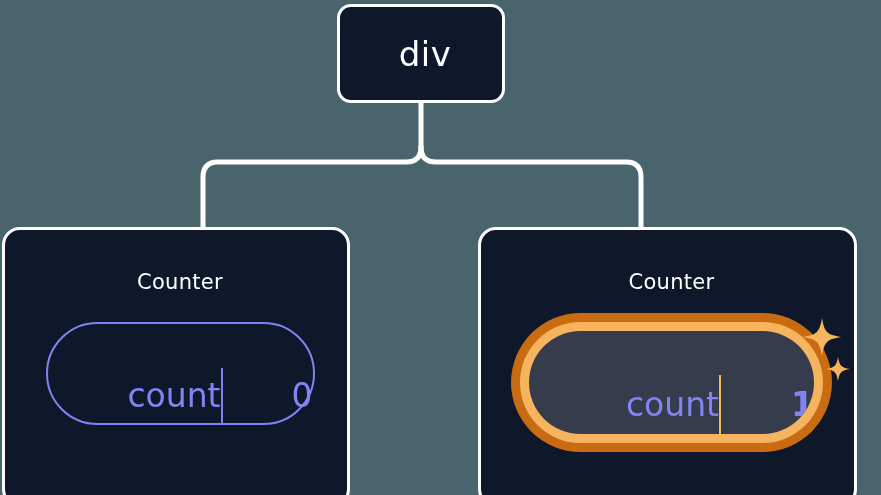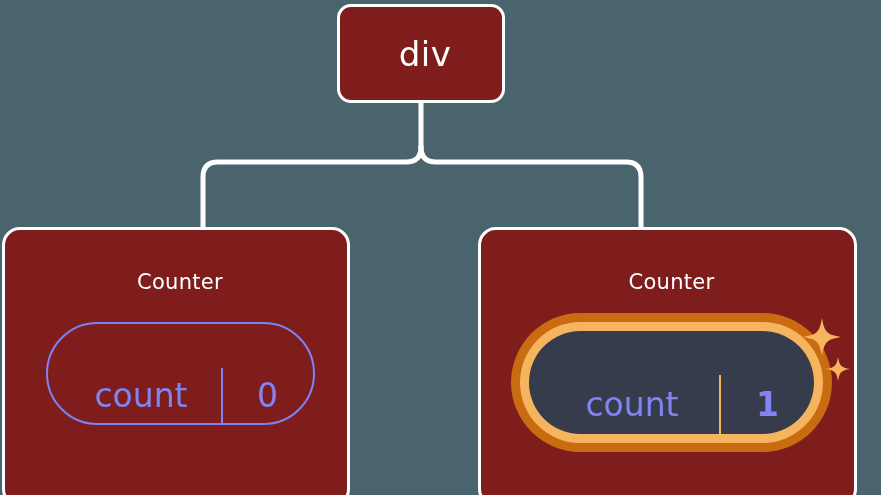--- a/index.html
+++ b/index.html
@@ -24,21 +24,21 @@
   #connectors {
     position: absolute;
     left: 0; top: 0;
     width: 881px; height: 495px;
     pointer-events: none;
   }
 
   
   .node {
     position: absolute;
-    background: #7f1d1d;
+    background: #0f172a;
     border: 3px solid #ffffff;
     border-radius: 14px;
     box-sizing: border-box;
     padding-left: 8px;
   }
 
   .node-div {
     left: 337px;
     top: 4px;
     width: 168px;
@@ -87,21 +87,21 @@
     display: flex;
     align-items: stretch;
     height: 103px;
     border: 2px solid #7f82f2;
     border-radius: 999px;
     box-sizing: border-box;
   }
   .pill-left, .pill-right {
     display: flex;
     align-items: center;
-    justify-content: center;
+    justify-content: flex-end;
     box-sizing: border-box;
     margin-top: 44px;
   }
   .pill-left {
     width: 173px;
     padding-left: 14px;
   }
   .pill-right {
     width: 92px;
     border-left: 2px solid #7f82f2;

